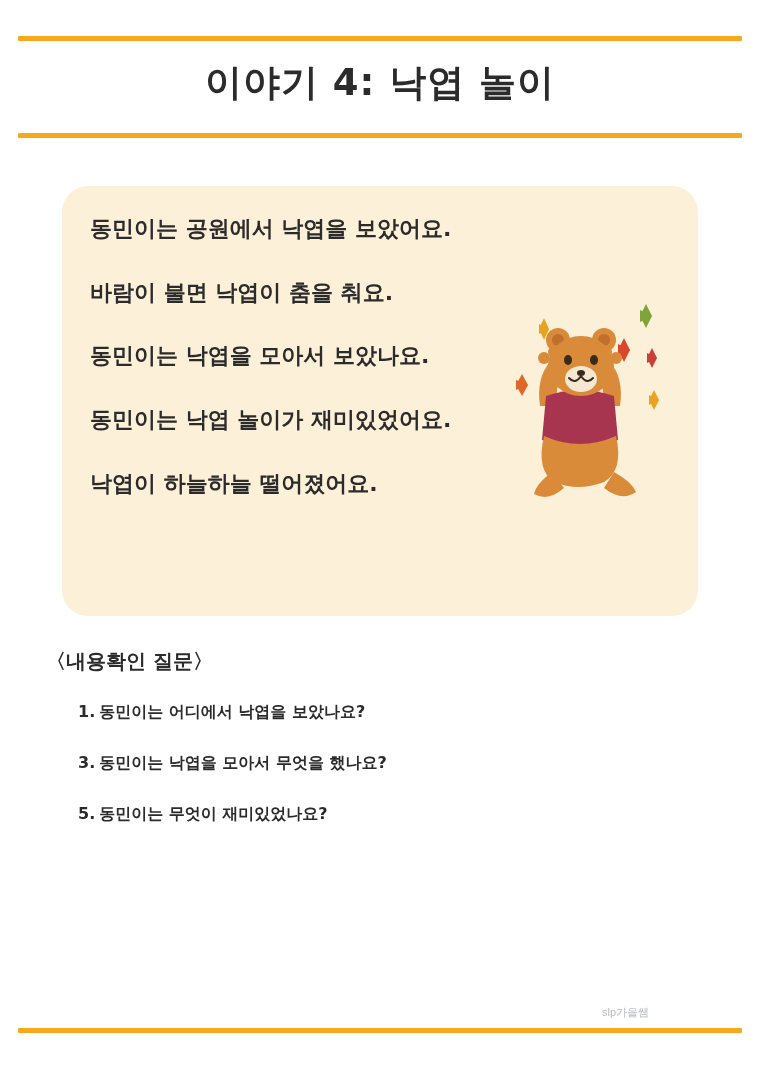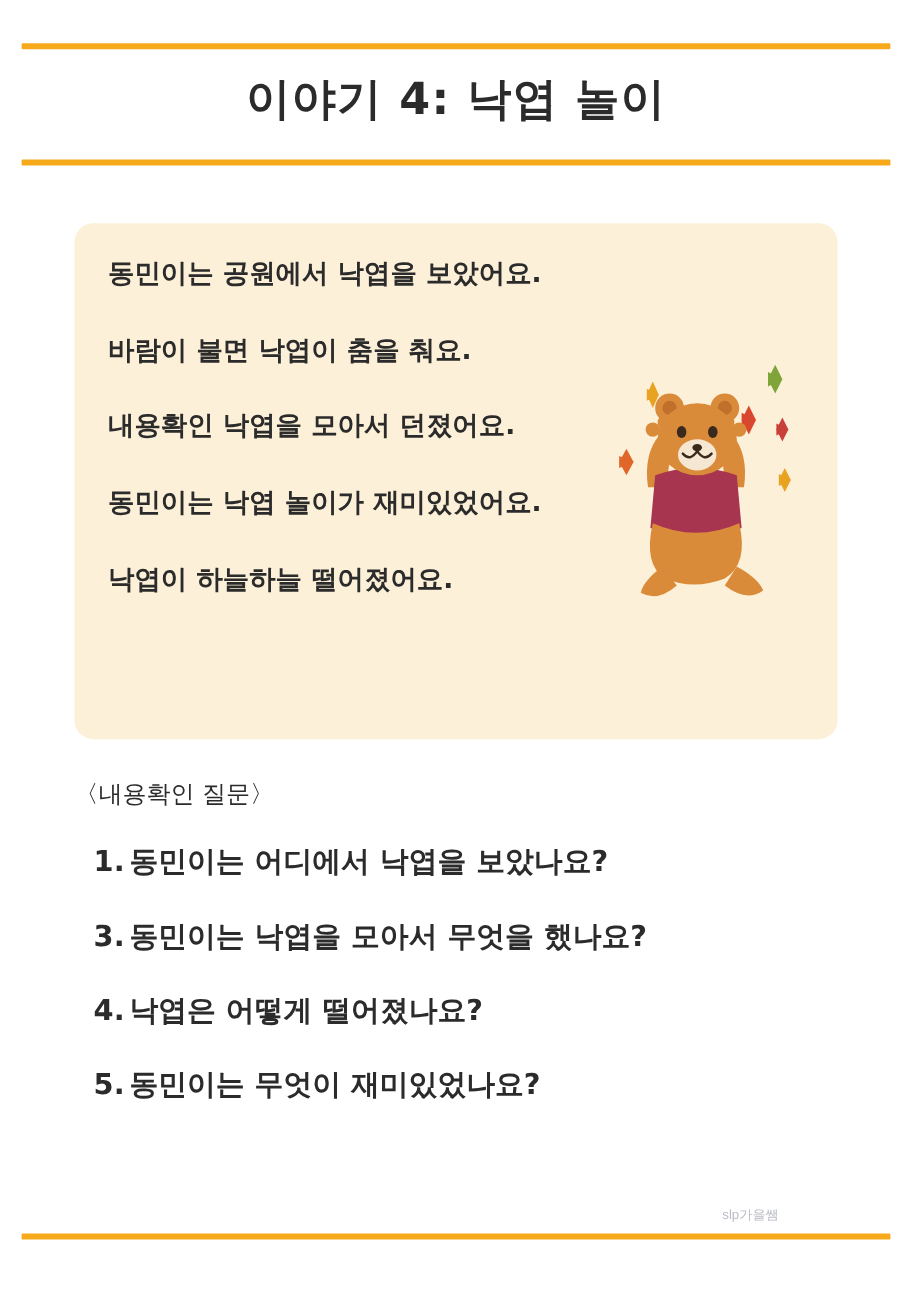--- a/index.html
+++ b/index.html
@@ -51,21 +51,21 @@
   }
 
   
   .story-card {
     position: absolute;
     left: 62px;
     top: 186px;
     width: 636px;
     height: 430px;
     background: #fdf0d8;
-    border-radius: 16px;
+    border-radius: 26px;
     box-sizing: border-box;
   }
 
   .story-lines {
     position: absolute;
     left: 28px;
     top: 28px;
     width: 440px;
   }
   .story-line {
@@ -84,35 +84,35 @@
     position: absolute;
     right: 18px;
     top: 100px;
     width: 180px;
     height: 230px;
   }
 
   
   .q-heading {
     position: absolute;
-    left: 62px;
+    left: 46px;
     top: 648px;
     font-size: 20px;
-    font-weight: normal;
+    font-weight: bold;
     color: #2b2b2b;
     font-family: "DejaVu Sans", "Liberation Sans", sans-serif;
   }
   .q-list {
     position: absolute;
     left: 78px;
     top: 702px;
     width: 600px;
   }
   .q-item {
-    font-size: 24px;
+    font-size: 16px;
     font-weight: bold;
     color: #2b2b2b;
     margin-bottom: 30px;
     white-space: nowrap;
     font-family: "DejaVu Sans", "Liberation Sans", sans-serif;
   }
   .q-item .q-num {
     display: inline-block;
     margin-right: 4px;
   }
@@ -137,21 +137,21 @@
 
   <div class="title">이야기 4: 낙엽 놀이</div>
 
   <div class="rule rule-title-bot"></div>
 
   <div class="story-card">
 
     <div class="story-lines">
       <p class="story-line">동민이는 공원에서 낙엽을 보았어요.</p>
       <p class="story-line">바람이 불면 낙엽이 춤을 춰요.</p>
-      <p class="story-line">내용확인 낙엽을 모아서 던졌어요.</p>
+      <p class="story-line">동민이는 낙엽을 모아서 보았나요.</p>
       <p class="story-line">동민이는 낙엽 놀이가 재미있었어요.</p>
       <p class="story-line">낙엽이 하늘하늘 떨어졌어요.</p>
     </div>
 
     <div class="illustration">
       <svg viewBox="0 0 180 230" width="180" height="230" xmlns="http://www.w3.org/2000/svg">
 
         <g>
 
           <path d="M146 18 l6 12 -6 12 -6 -12 z" fill="#7fa53a"></path>
@@ -216,23 +216,20 @@
   <div class="q-heading">〈내용확인 질문〉</div>
 
   <div class="q-list">
     <div class="q-item">
       <span class="q-num">1.</span><span>동민이는 어디에서 낙엽을 보았나요?</span>
     </div>
     <div class="q-item">
       <span class="q-num">3.</span><span>동민이는 낙엽을 모아서 무엇을 했나요?</span>
     </div>
     <div class="q-item">
-      <span class="q-num">4.</span><span>낙엽은 어떻게 떨어졌나요?</span>
-    </div>
-    <div class="q-item">
       <span class="q-num">5.</span><span>동민이는 무엇이 재미있었나요?</span>
     </div>
   </div>
 
   <div class="watermark">slp가을쌤</div>
 
   <div class="rule rule-bottom"></div>
 </div>
 
 </body></html>

